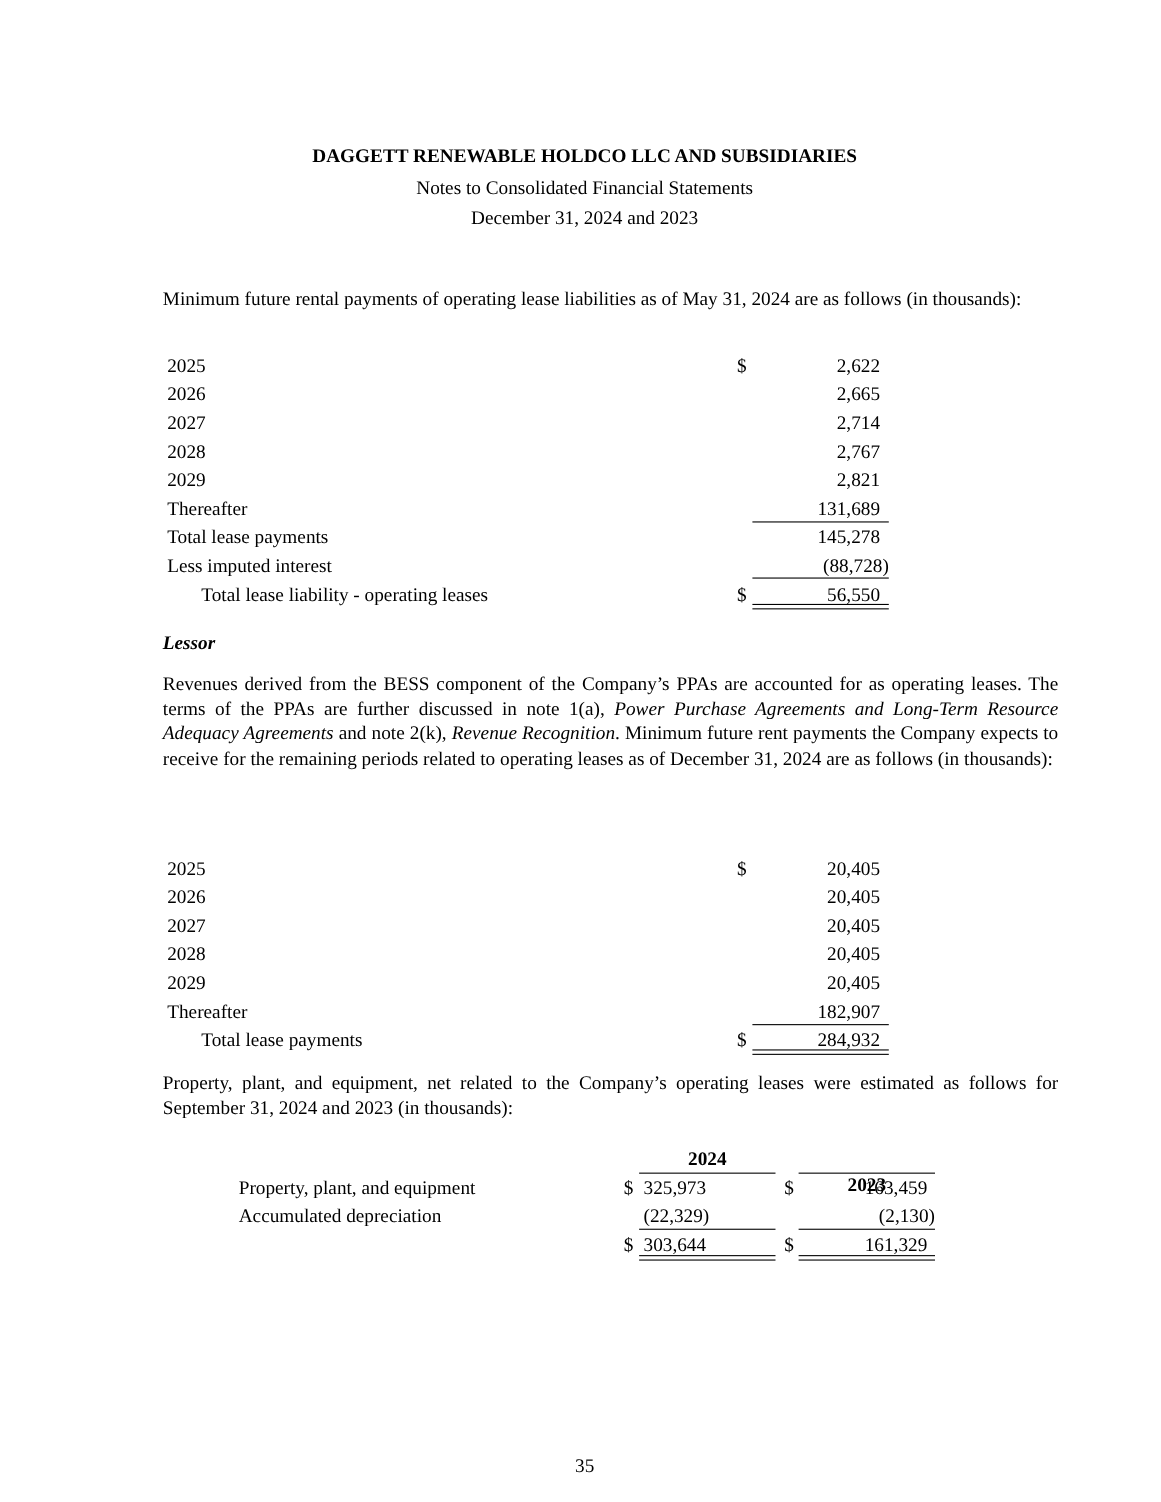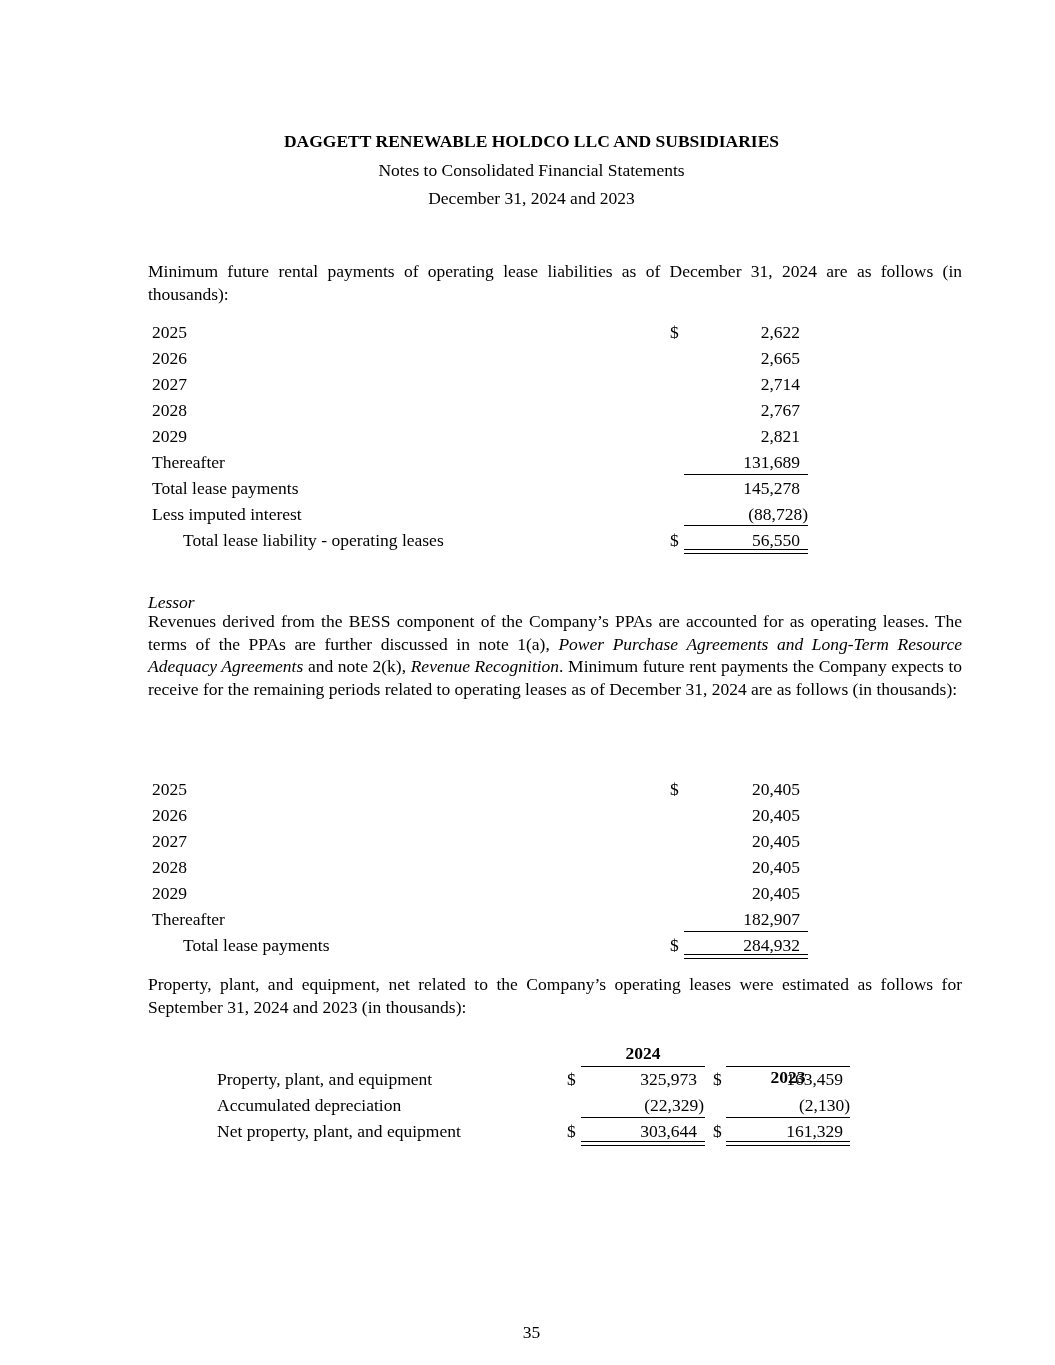--- a/index.html
+++ b/index.html
@@ -17,41 +17,41 @@
   }
   .para.last-left { text-align-last: left; }
   .row { position: absolute; left: 152px; height: 26px; line-height: 26px; }
   .lbl { position: absolute; left: 0; white-space: nowrap; }
   .lbl.indent { left: 31px; }
   .dollar { position: absolute; left: 518px; }
   .val { position: absolute; left: 532px; width: 116px; text-align: right; }
   .val.paren { width: 124px; }
   .rule { position: absolute; height: 0; border-top: 1.5px solid #000; }
   .drule { position: absolute; height: 3px; border-top: 1.5px solid #000; border-bottom: 1.5px solid #000; }
-  .lessor-title { left: 148px; top: 592px; font-weight: normal; font-style: italic; }
+  .lessor-title { left: 148px; top: 574px; font-weight: bold; font-style: italic; }
   .ppe-row { position: absolute; left: 217px; height: 26px; line-height: 26px; width: 640px; }
   .ppe-lbl { position: absolute; left: 0; white-space: nowrap; }
   .ppe-d1 { position: absolute; left: 350px; }
-  .ppe-v1 { position: absolute; left: 368px; width: 112px; text-align: right; }
+  .ppe-v1 { position: absolute; left: 368px; width: 112px; }
   .ppe-v1.paren { width: 119px; }
   .ppe-d2 { position: absolute; left: 496px; }
   .ppe-v2 { position: absolute; left: 510px; width: 116px; text-align: right; }
   .ppe-v2.paren { width: 123px; }
   .ppe-head { position: absolute; top: 1043px; font-weight: bold; text-align: center; width: 124px; }
   .page-num { top: 1322px; }
   i { font-style: italic; }
 </style>
 </head>
 <body>
 
 <div class="abs center h-company">DAGGETT RENEWABLE HOLDCO LLC AND SUBSIDIARIES</div>
 <div class="abs center h-notes">Notes to Consolidated Financial Statements</div>
 <div class="abs center h-date">December 31, 2024 and 2023</div>
 
-<div class="abs para last-left" style="top:260px;">Minimum future rental payments of operating lease liabilities as of December 31, 2024 are as follows (in thousands):</div>
+<div class="abs para last-left" style="top:260px;">Minimum future rental payments of operating lease liabilities as of May 31, 2024 are as follows (in thousands):</div>
 
 <div>
   <div class="row" style="top:319px;">
     <span class="lbl">2025</span>
     <span class="dollar">$</span>
     <span class="val">2,622</span>
   </div>
   <div class="row" style="top:345px;">
     <span class="lbl">2026</span>
     <span class="val">2,665</span>
@@ -144,21 +144,20 @@
     <span class="ppe-v2">163,459</span>
   </div>
   <div class="ppe-row" style="top:1092px;">
     <span class="ppe-lbl">Accumulated depreciation</span>
     <span class="ppe-v1 paren">(22,329)</span>
     <span class="ppe-v2 paren">(2,130)</span>
   </div>
   <div class="rule" style="left:581px; width:124px; top:1117px;"></div>
   <div class="rule" style="left:726px; width:124px; top:1117px;"></div>
   <div class="ppe-row" style="top:1118px;">
-    <span class="ppe-lbl">Net property, plant, and equipment</span>
     <span class="ppe-d1">$</span>
     <span class="ppe-v1">303,644</span>
     <span class="ppe-d2">$</span>
     <span class="ppe-v2">161,329</span>
   </div>
   <div class="drule" style="left:581px; width:124px; top:1141px;"></div>
   <div class="drule" style="left:726px; width:124px; top:1141px;"></div>
 </div>
 
 <div class="abs center page-num">35</div>

